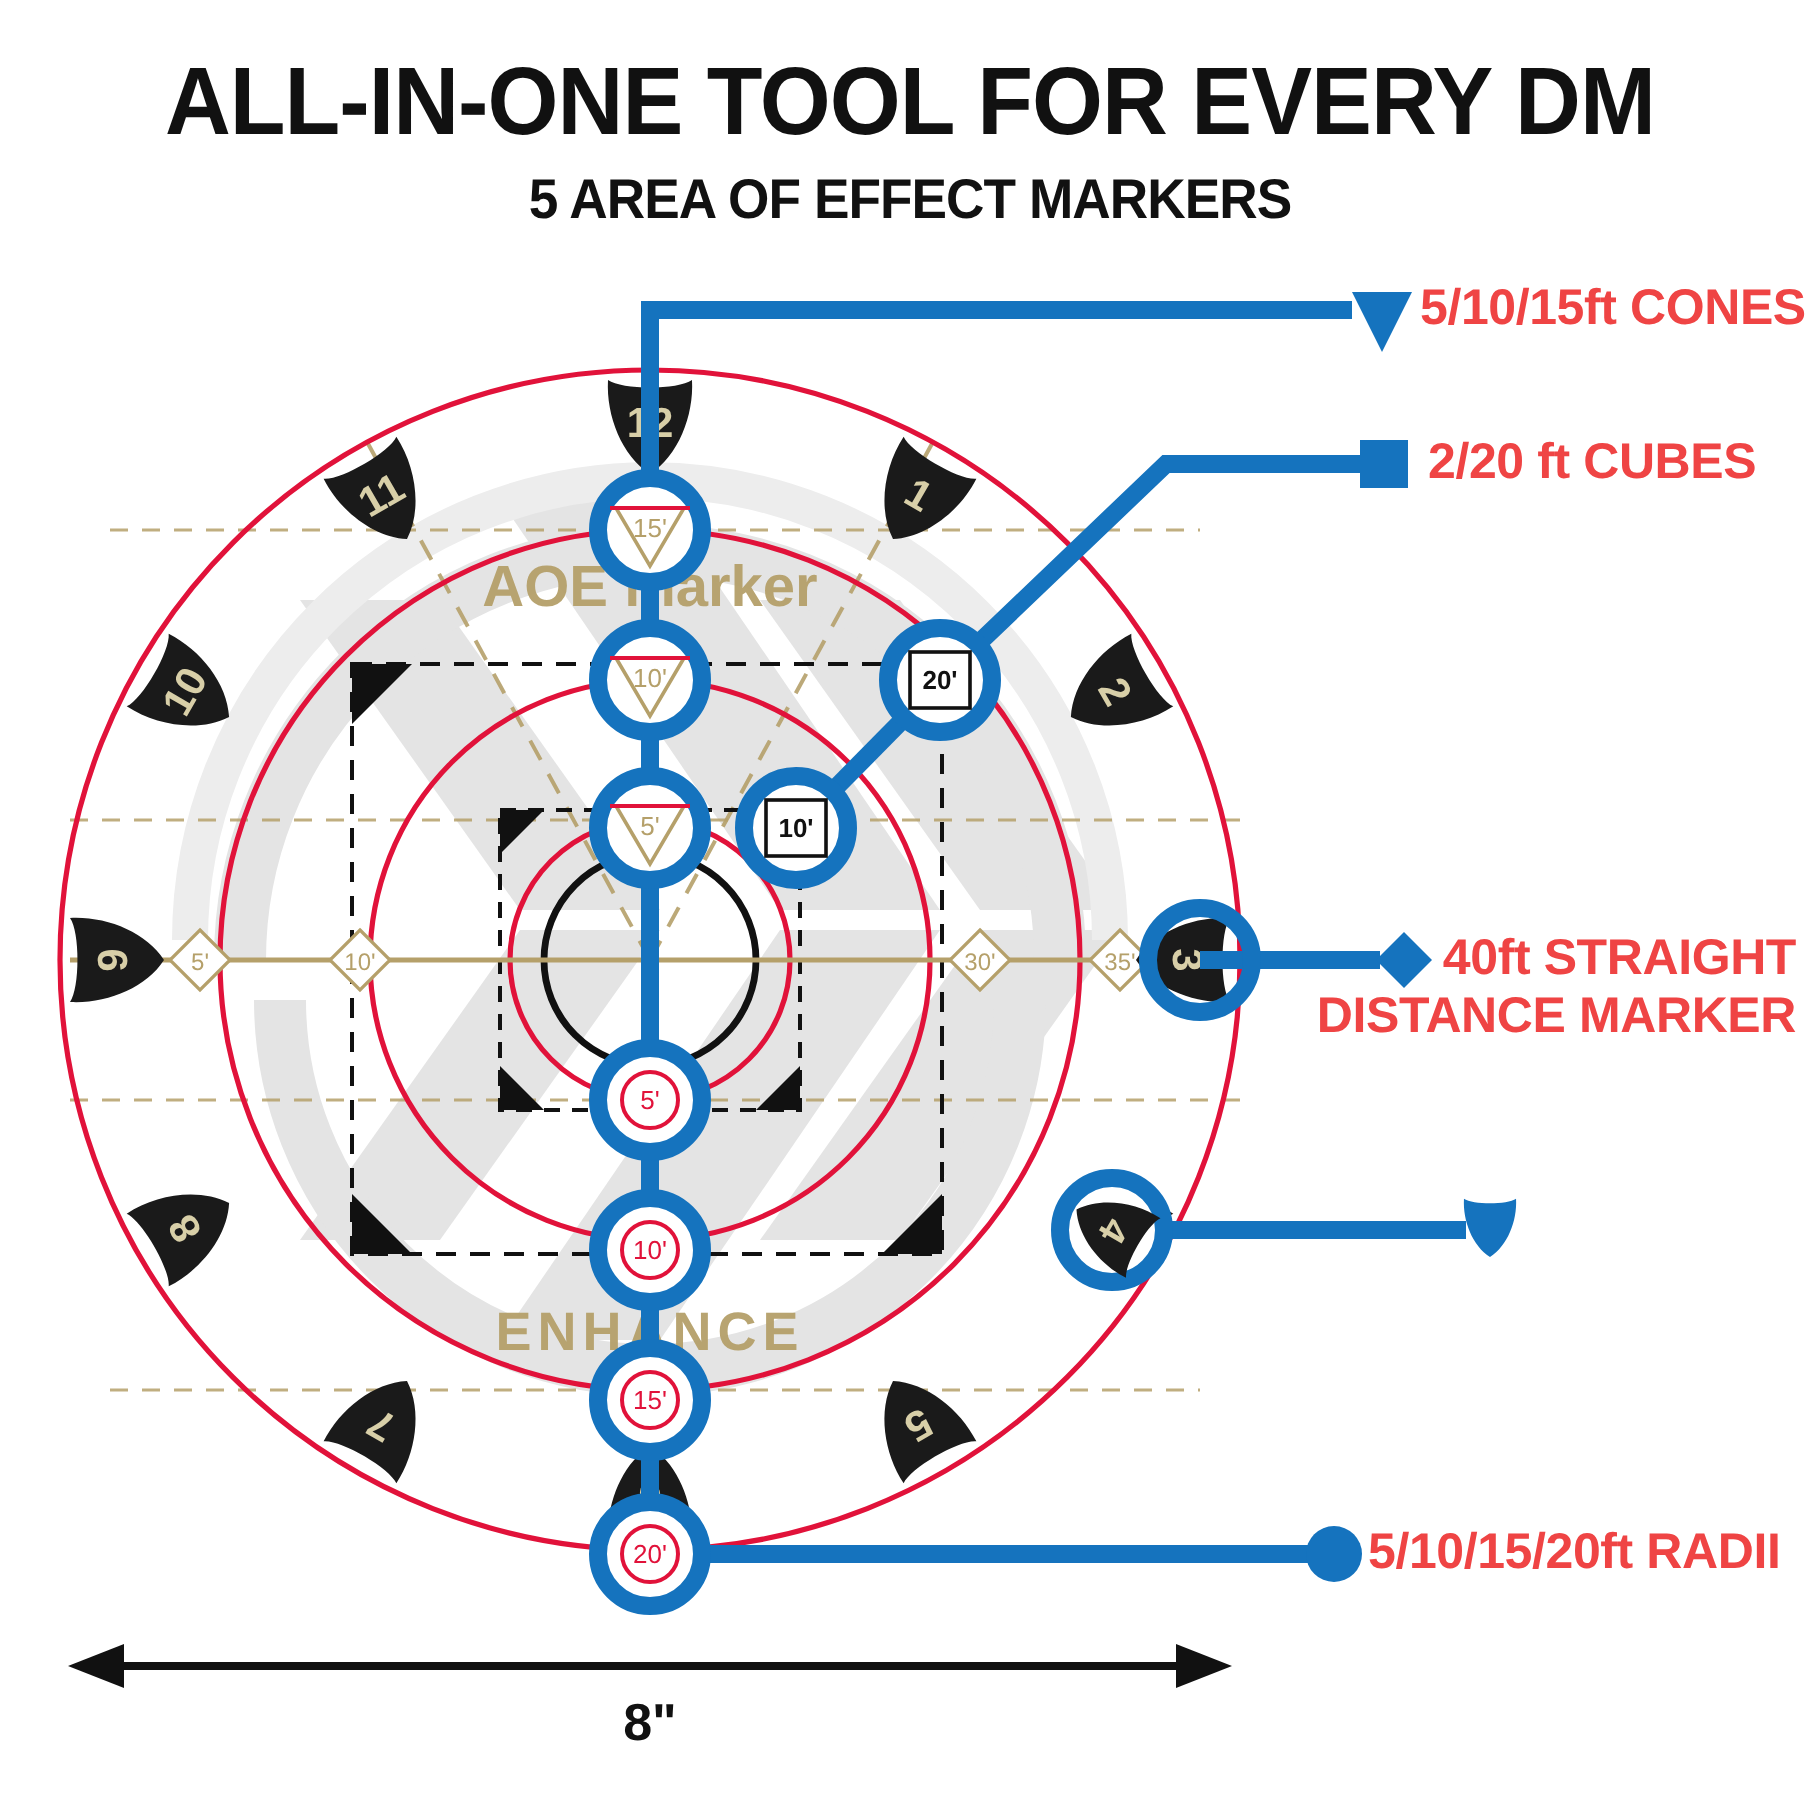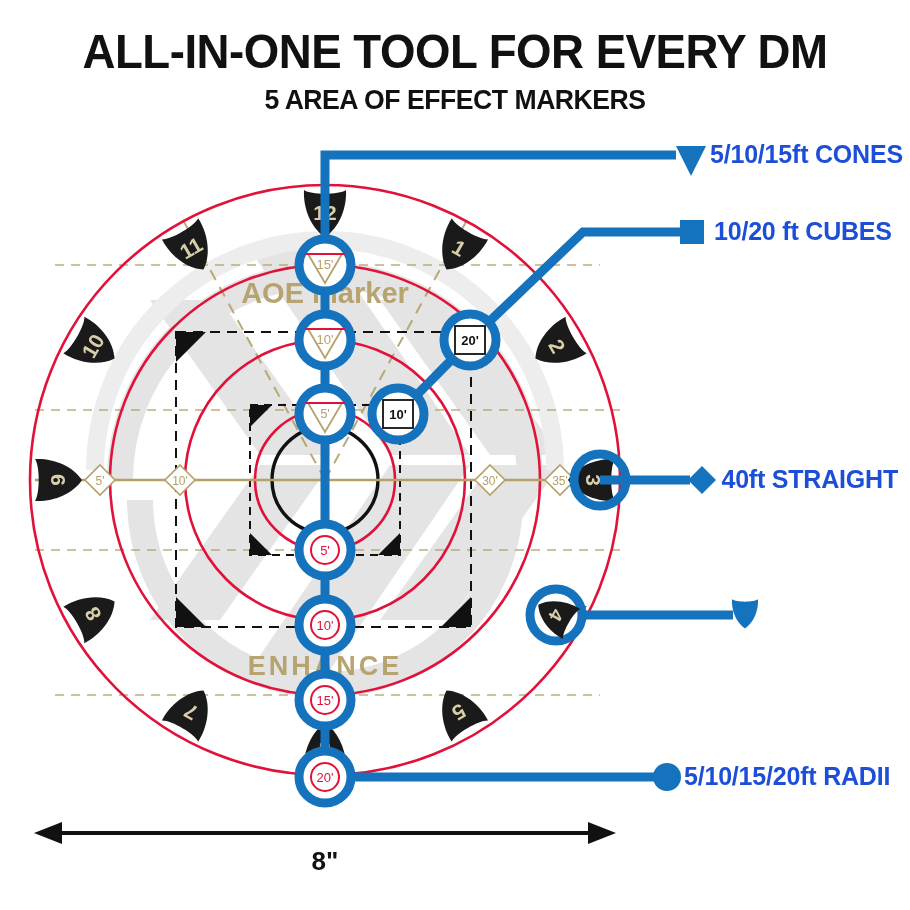--- a/index.html
+++ b/index.html
@@ -39,21 +39,21 @@
   }
   #title-sub {
     top: 84px;
     font-size: 28px;
     line-height: 32px;
     transform: scaleX(0.95);
   }
 
   .callout-text {
     position: absolute;
-    color: #1d4ed8;
+    color: #ef4444;
     font-weight: bold;
     font-size: 25px;
     line-height: 27px;
     white-space: nowrap;
     letter-spacing: -0.2px;
   }
   .callout-text.two-line { line-height: 29px; }
   .ct-right { text-align: right; }
 
   #dim-label {
@@ -313,24 +313,25 @@
 
     <g stroke="#111111" stroke-width="4">
       <line x1="52" y1="833" x2="598" y2="833"></line>
       <path d="M 34 833 L 62 822 L 62 844 Z" fill="#111111" stroke="none"></path>
       <path d="M 616 833 L 588 822 L 588 844 Z" fill="#111111" stroke="none"></path>
     </g>
   </svg>
 
   <div class="callout-text" style="left:710px; top:141px;">5/10/15ft CONES</div>
 
-  <div class="callout-text" style="left:714px; top:218px;">10/20 ft CUBES</div>
+  <div class="callout-text" style="left:714px; top:218px;">2/20 ft CUBES</div>
 
   <div class="callout-text two-line ct-right" style="left:0; top:465px; width:898px;">
     <div>40ft STRAIGHT</div>
+    <div>DISTANCE MARKER</div>
   </div>
 
   <div class="callout-text two-line ct-right" style="left:0; top:600px; width:898px;">
   </div>
 
   <div class="callout-text" style="left:684px; top:763px;">5/10/15/20ft RADII</div>
 
   <div id="dim-label">8"</div>
 
 </div>

